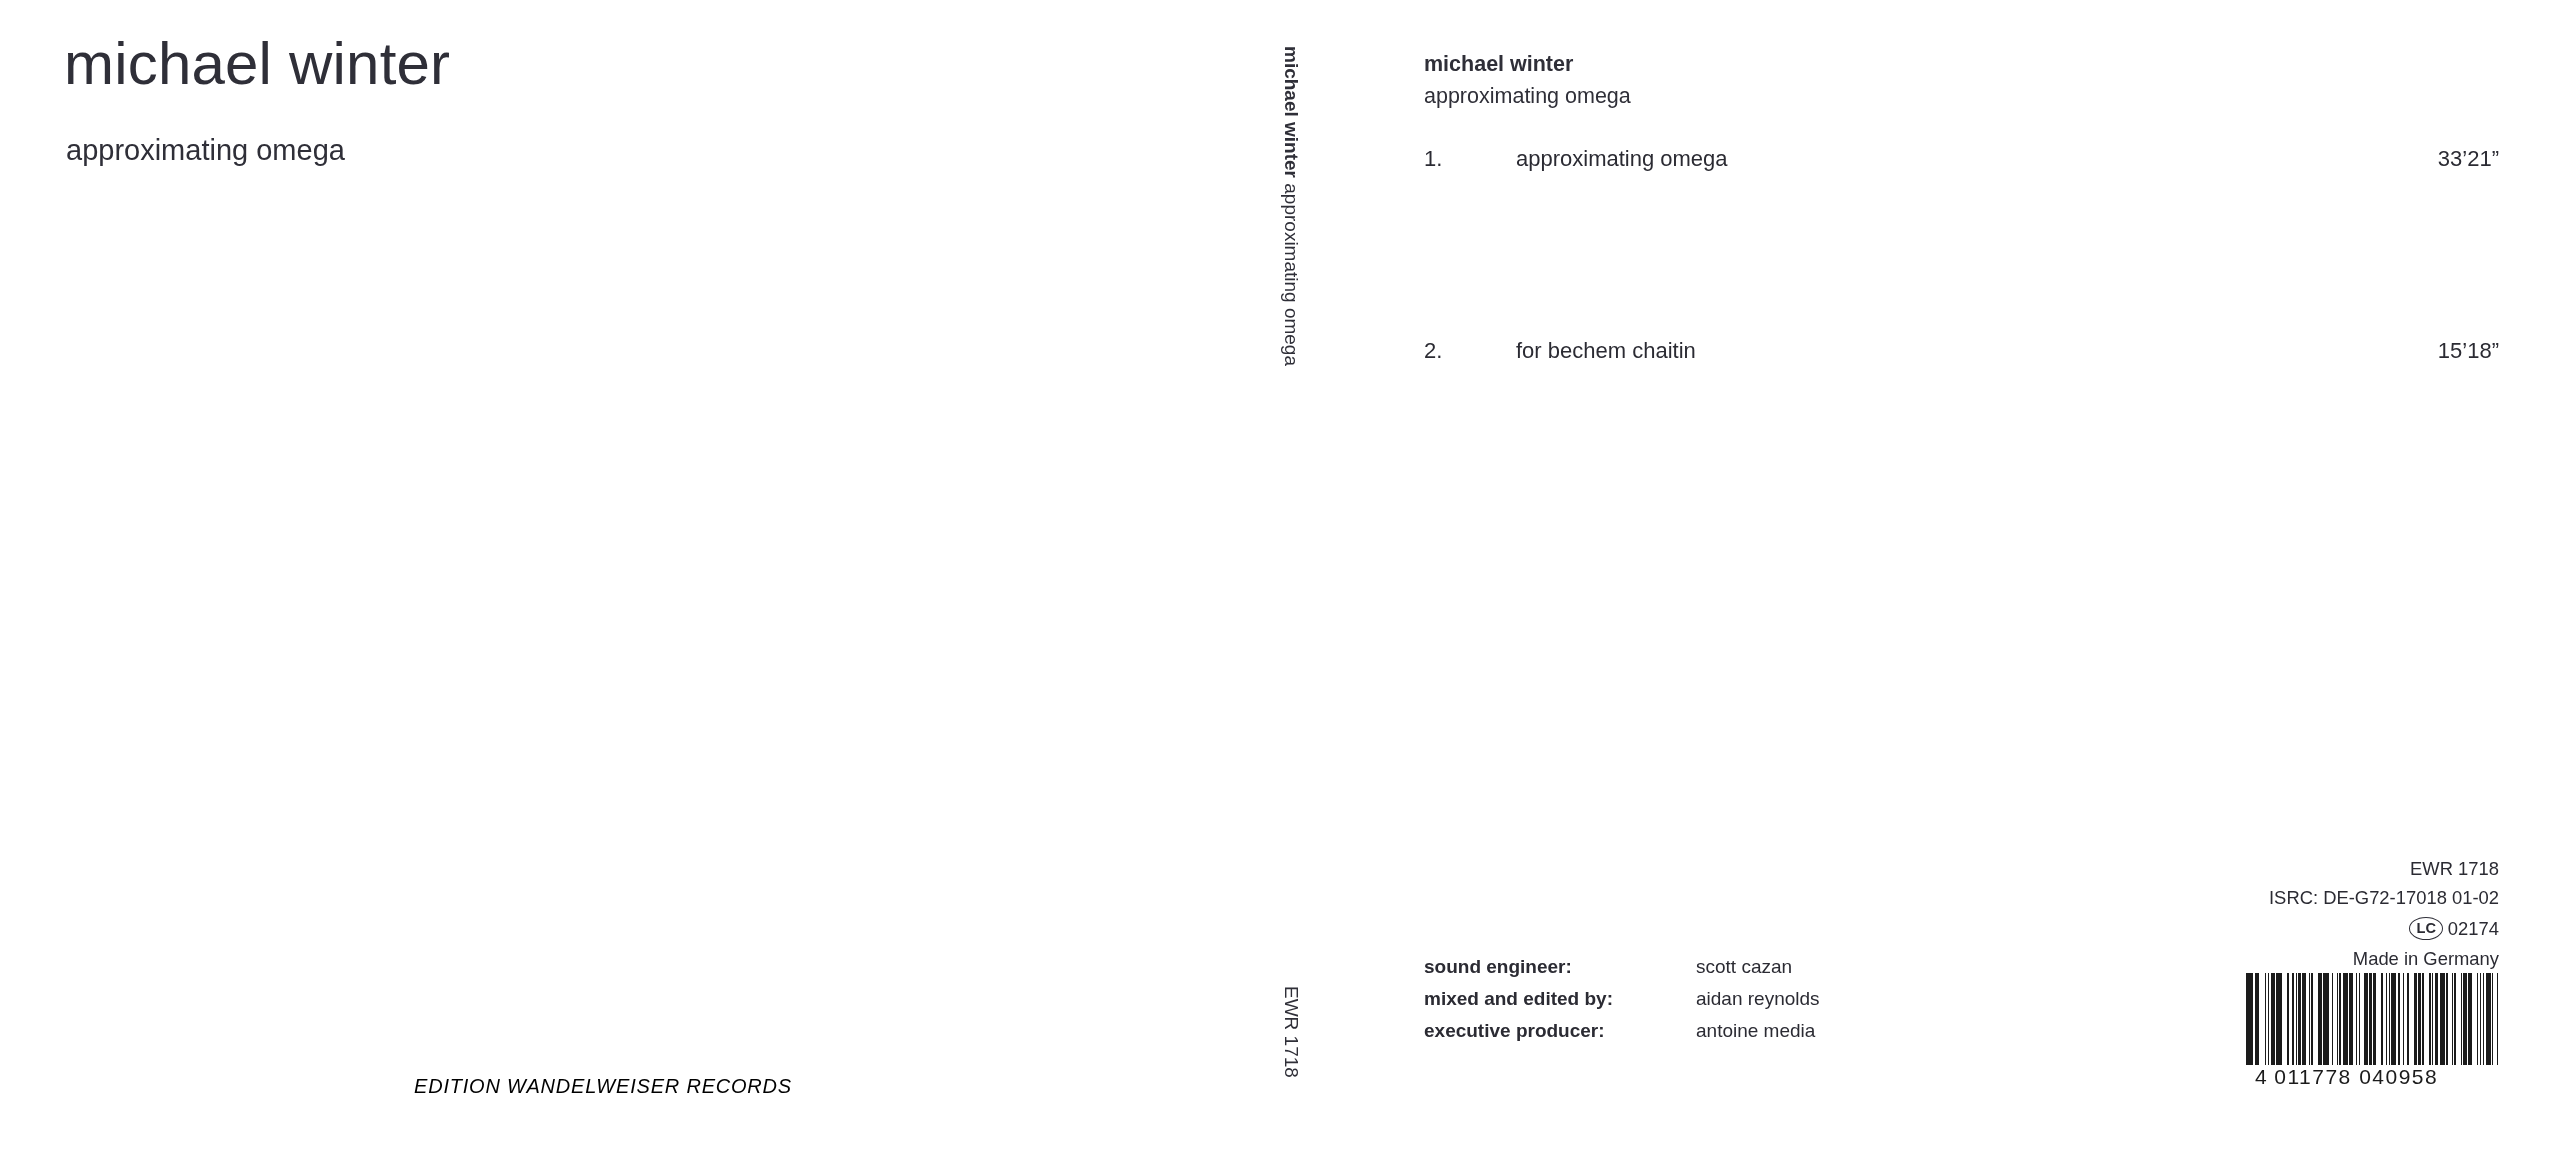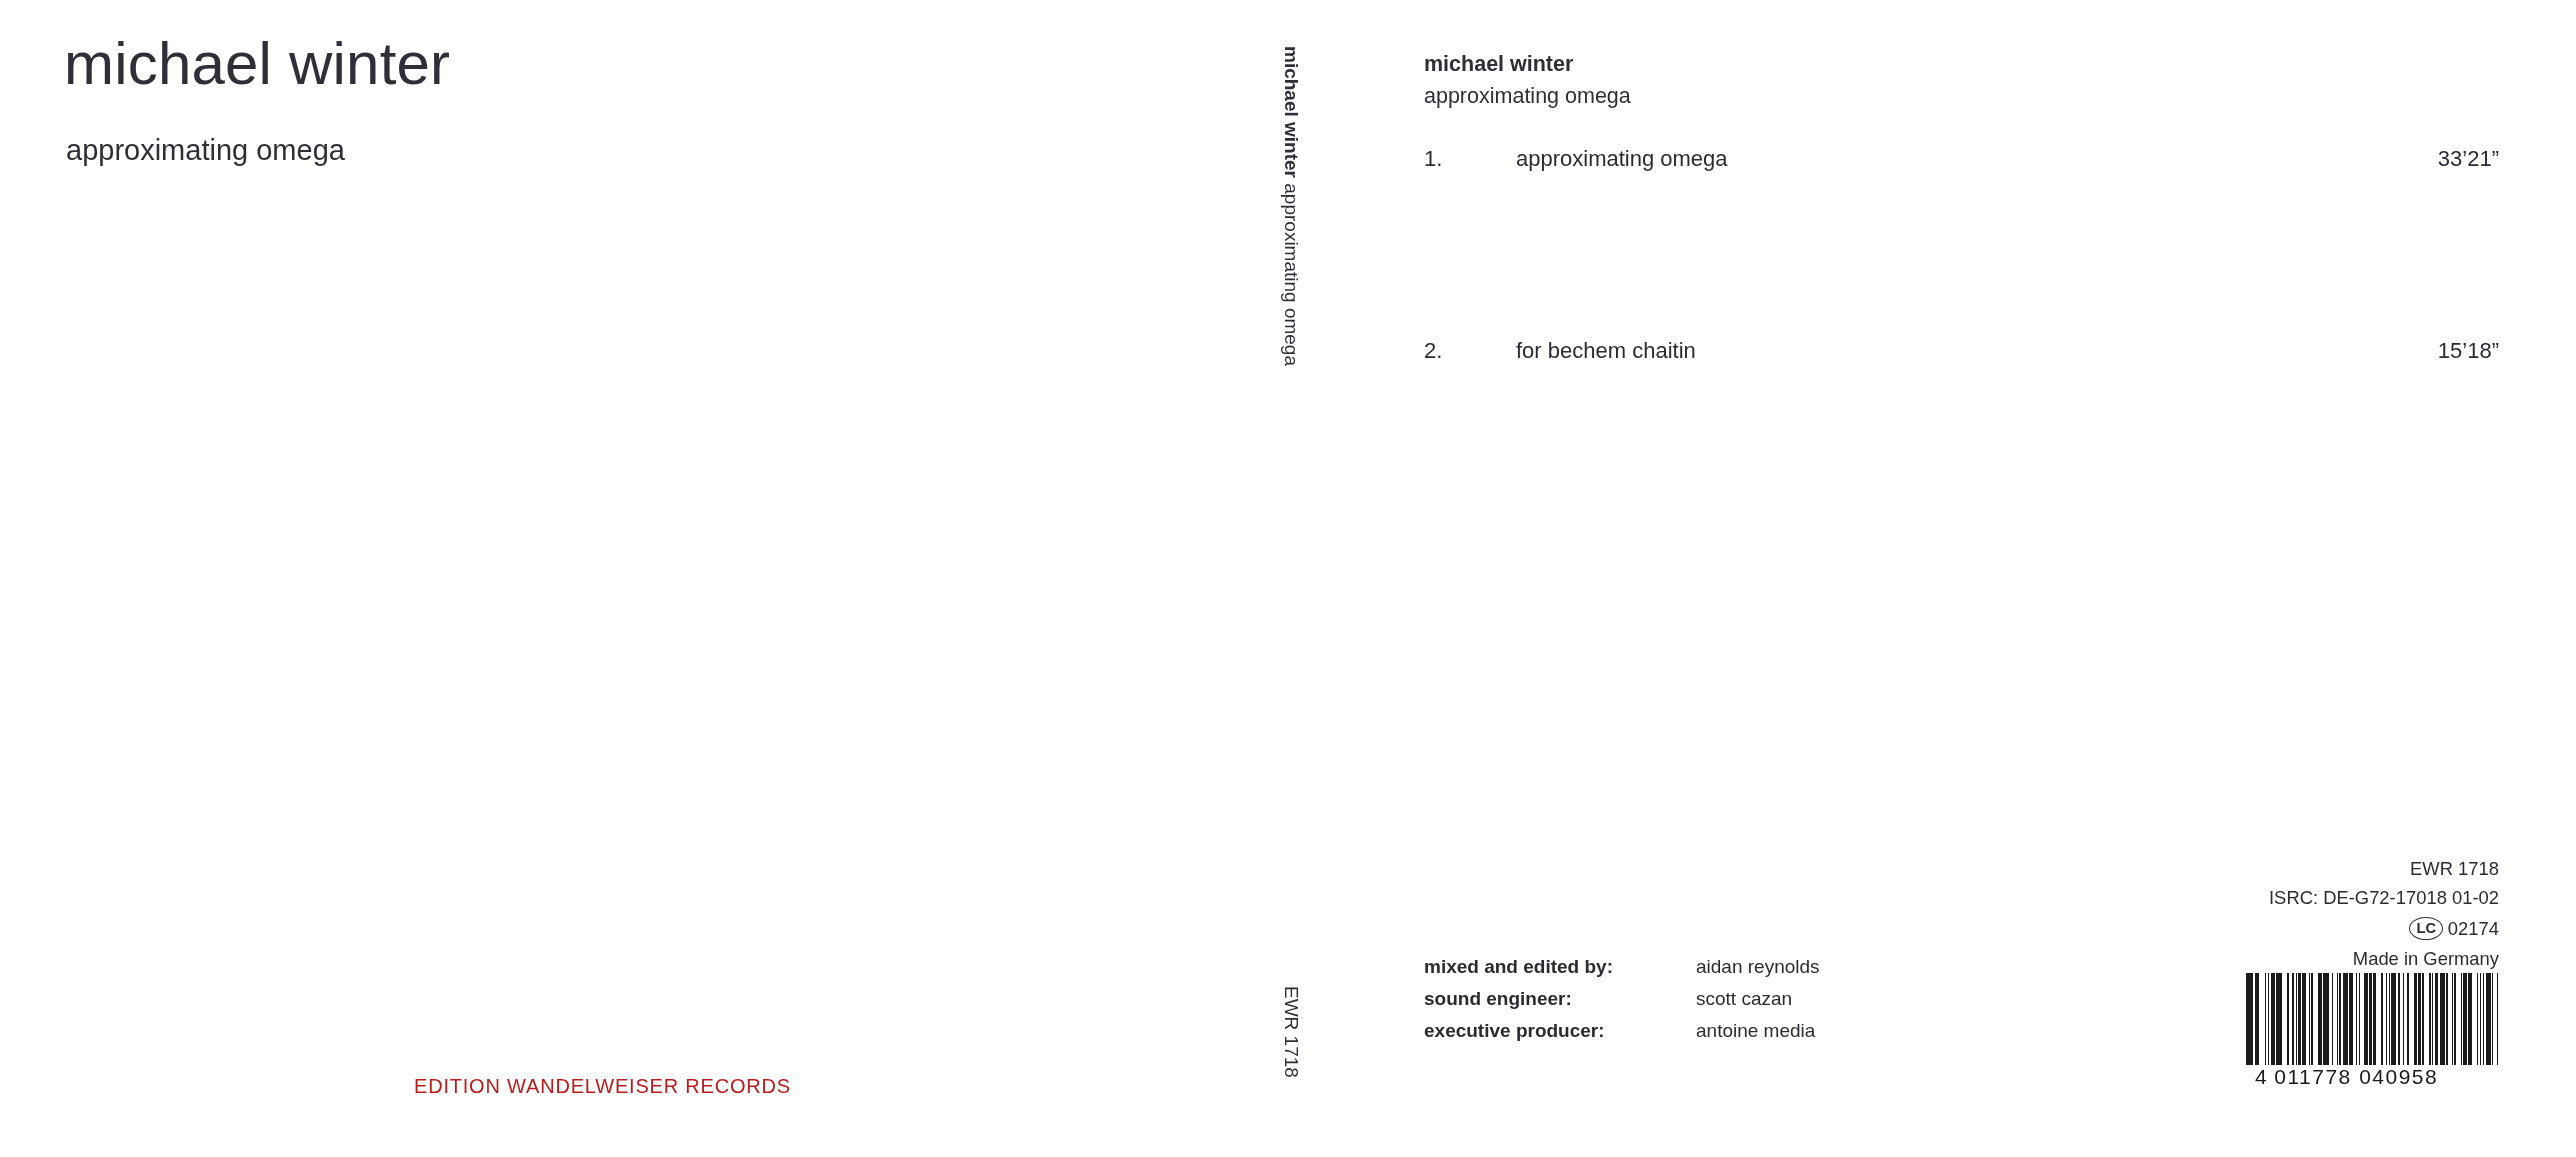--- a/index.html
+++ b/index.html
@@ -45,22 +45,23 @@
     font-size: 19px;
     letter-spacing: 0.2px;
     color: #2f2f38;
     white-space: nowrap;
   }
   #label-name {
     position: absolute;
     left: 414px; top: 1075px;
     font-size: 20px;
     letter-spacing: 0.8px;
-    color: #b91c1c;
-    white-space: nowrap;
+    color: #000000;
+    white-space: nowrap;
+    font-style: italic;
   }
 
   
   #spine {
     position: absolute;
     left: 1247px; top: 0;
     width: 84px; height: 1158px;
   }
   .spine-text {
     position: absolute;
@@ -253,26 +254,26 @@
   <div class="track" id="track-2">
     <div class="track-head">
       <span class="track-num">2.</span>
       <span class="track-title">for bechem chaitin</span>
       <span class="track-dur">15’18”</span>
     </div>
   </div>
 
   <div id="credits">
     <div class="credit-row">
+      <span class="credit-key">sound engineer:</span>
+      <span class="credit-val">scott cazan</span>
+    </div>
+    <div class="credit-row">
       <span class="credit-key">mixed and edited by:</span>
       <span class="credit-val">aidan reynolds</span>
-    </div>
-    <div class="credit-row">
-      <span class="credit-key">sound engineer:</span>
-      <span class="credit-val">scott cazan</span>
     </div>
     <div class="credit-row">
       <span class="credit-key">executive producer:</span>
       <span class="credit-val">antoine media</span>
     </div>
   </div>
 
   <div id="catalog-block">
     <div>EWR 1718</div>
     <div>ISRC: DE-G72-17018 01-02</div>

